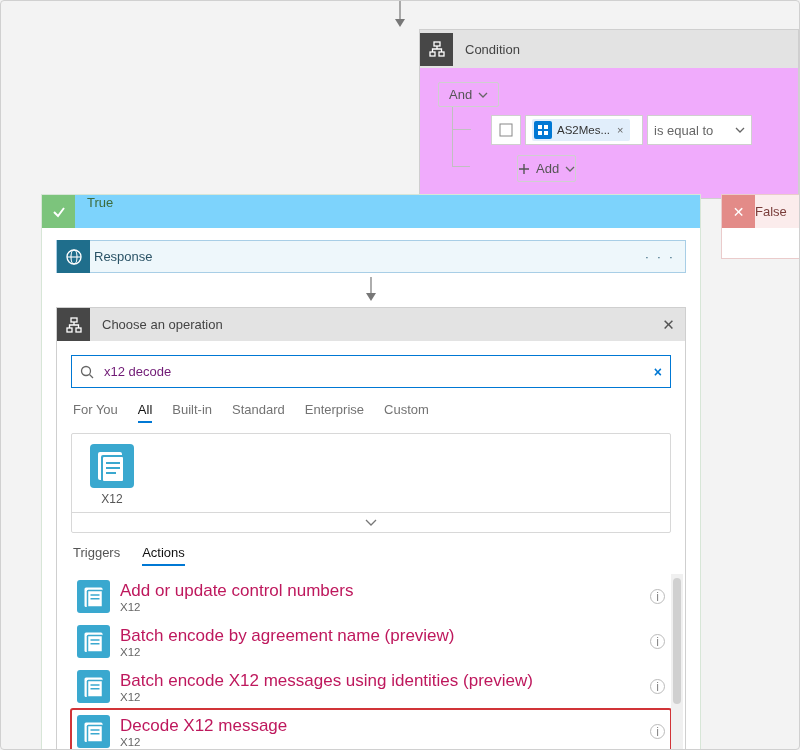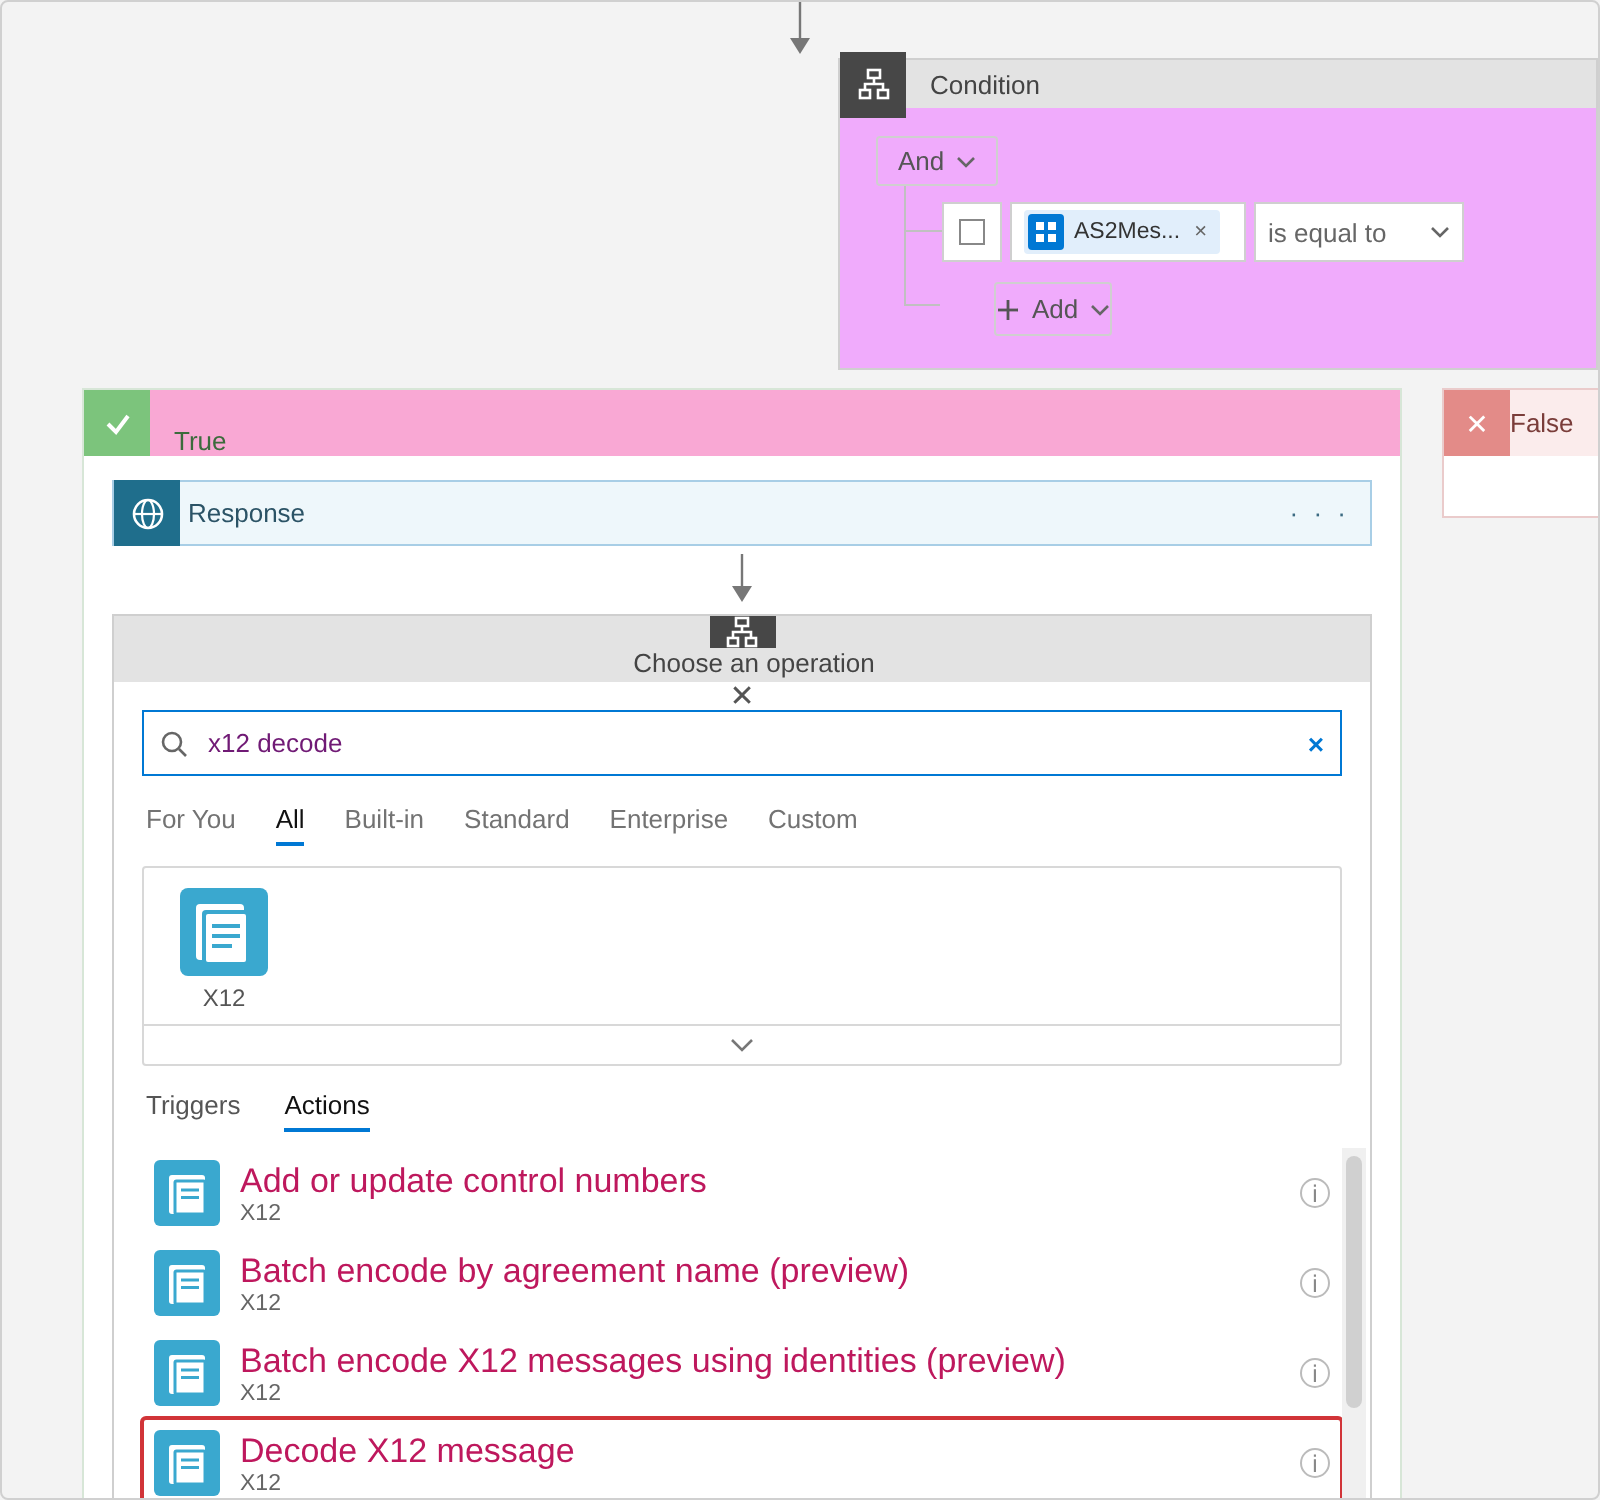--- a/index.html
+++ b/index.html
@@ -8,21 +8,21 @@
   svg { display: block; }
 
   
   .arrow-svg { position:absolute; left:50%; transform:translateX(-50%); }
 
   .condition-box {
     position: absolute; top: 28px; left: 418px; width: 380px;
     border: 1px solid #cfcfcf; background: #fff;
   }
   .condition-header {
-    display:flex; align-items:center; height:24px;
+    display:flex; align-items:center; height:38px;
     background:#e3e3e3;
   }
   .condition-header .icon-wrap{
     width:33px;height:33px;display:flex;align-items:center;justify-content:center;
     background:#474747;
   }
   .condition-header .title { padding-left:12px; color:#444; }
   .condition-body { padding:14px 14px 16px 18px; background:#f0abfc; }
   .and-chip {
     display:inline-flex; align-items:center; gap:6px;
@@ -38,52 +38,52 @@
     background:#e1eefb; border-radius:2px; padding:2px 6px 2px 2px;
     font-size:11.5px; color:#333;
   }
   .token-icon{width:18px;height:18px;background:#0078d4;border-radius:2px;display:flex;align-items:center;justify-content:center;}
   .token-x{color:#666; font-size:11px; margin-left:2px; cursor:pointer;}
   .operator-cell{width:105px;justify-content:space-between; color:#666;}
   .cond-add{
     display:inline-flex;align-items:center;gap:6px;
     border:1px solid #cfcfcf;border-radius:2px;padding:5px 0;color:#555;margin-top:10px;margin-left:26px;
   }
-  .cond-wrap{display:flex;}
+  .cond-wrap{display:flex;gap:20px;}
   .tree-col{display:flex;flex-direction:column;align-items:flex-start;}
   .tree-h{height:1px;width:18px;border-top:1px solid #c0c0c0;}
   .tree-v{width:1px;border-left:1px solid #c0c0c0;}
 
   
   .true-panel{
     position:absolute; top:193px; left:40px; width:660px;
     background:#fff; border:1px solid #d7e6d7;
   }
   .true-header{
-    height:33px; background:#f9a8d4; display:flex; align-items:flex-end;
+    height:33px; background:#7dd3fc; display:flex; align-items:flex-start;
   }
   .true-header .chk{width:33px;height:33px;background:#7cc47c;display:flex;align-items:center;justify-content:center;}
   .true-header .title{padding-left:12px;color:#3c6b3c;}
   .true-body{padding:12px 14px 12px 14px;}
 
   .response-card{
     border:1px solid #a8cee6; display:flex; align-items:center; height:33px;
     background:#eef7fb;
   }
   .response-card .icn{width:33px;height:33px;background:#1f6e8c;display:flex;align-items:center;justify-content:center;}
   .response-card .lbl{flex:1;padding-left:4px;color:#2b5366;}
   .response-card .dots{padding:0 10px;color:#3c6b82;letter-spacing:2px;}
 
   .mid-arrow{display:flex;justify-content:center;margin:4px 0;}
 
   .op-picker{
     border:1px solid #cfcfcf;
   }
   .op-header{
-    height:33px;background:#e3e3e3;display:flex;align-items:center;flex-direction:column;
+    height:33px;background:#e3e3e3;display:flex;align-items:center;
   }
   .op-header .icon-wrap{width:33px;height:33px;background:#474747;display:flex;align-items:center;justify-content:center;}
   .op-header .title{flex:1;padding-left:12px;color:#444;}
   .op-header .close{width:33px;text-align:center;color:#555;font-size:15px;cursor:pointer;}
 
   .op-body{padding:14px;background:#fff;}
   .search-box{
     border:1px solid #0078d4; height:33px; display:flex; align-items:center;
     padding:0 8px; gap:8px;
   }

